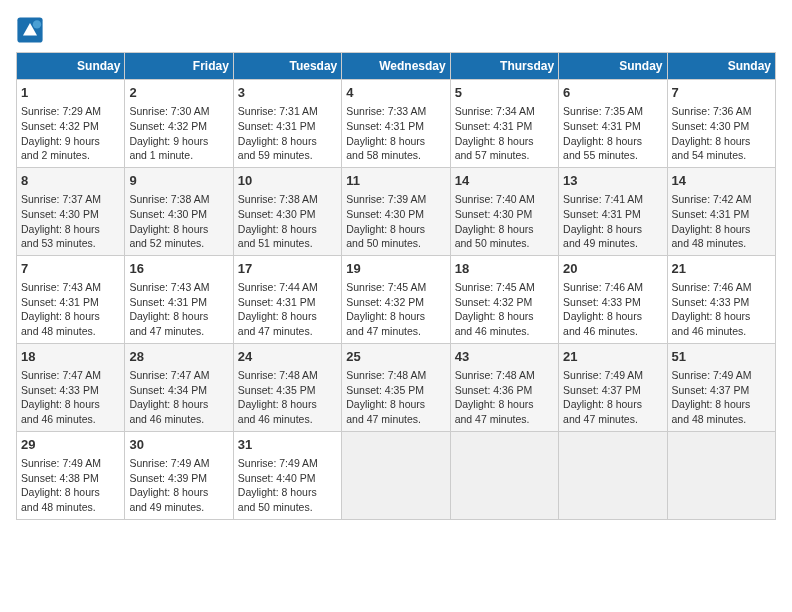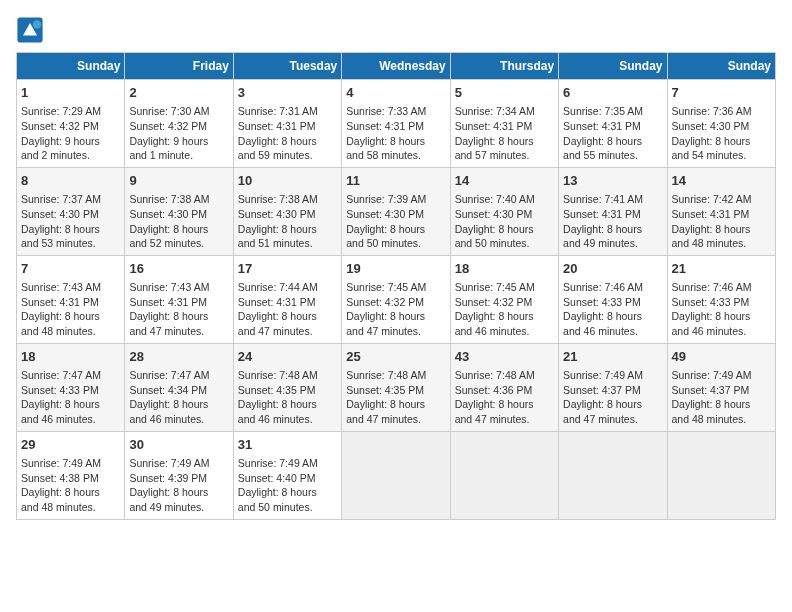--- a/index.html
+++ b/index.html
@@ -146,21 +146,21 @@
         <td><span class="day-num">20</span>Sunrise: 7:46 AM<br>Sunset: 4:33 PM<br>Daylight: 8 hours<br>and 46 minutes.<br></td>
         <td><span class="day-num">21</span>Sunrise: 7:46 AM<br>Sunset: 4:33 PM<br>Daylight: 8 hours<br>and 46 minutes.<br></td>
       </tr>
       <tr>
         <td><span class="day-num">18</span>Sunrise: 7:47 AM<br>Sunset: 4:33 PM<br>Daylight: 8 hours<br>and 46 minutes.<br></td>
         <td><span class="day-num">28</span>Sunrise: 7:47 AM<br>Sunset: 4:34 PM<br>Daylight: 8 hours<br>and 46 minutes.<br></td>
         <td><span class="day-num">24</span>Sunrise: 7:48 AM<br>Sunset: 4:35 PM<br>Daylight: 8 hours<br>and 46 minutes.<br></td>
         <td><span class="day-num">25</span>Sunrise: 7:48 AM<br>Sunset: 4:35 PM<br>Daylight: 8 hours<br>and 47 minutes.<br></td>
         <td><span class="day-num">43</span>Sunrise: 7:48 AM<br>Sunset: 4:36 PM<br>Daylight: 8 hours<br>and 47 minutes.<br></td>
         <td><span class="day-num">21</span>Sunrise: 7:49 AM<br>Sunset: 4:37 PM<br>Daylight: 8 hours<br>and 47 minutes.<br></td>
-        <td><span class="day-num">49</span>Sunrise: 7:49 AM<br>Sunset: 4:37 PM<br>Daylight: 8 hours<br>and 48 minutes.<br></td>
+        <td><span class="day-num">51</span>Sunrise: 7:49 AM<br>Sunset: 4:37 PM<br>Daylight: 8 hours<br>and 48 minutes.<br></td>
       </tr>
       <tr>
         <td><span class="day-num">29</span>Sunrise: 7:49 AM<br>Sunset: 4:38 PM<br>Daylight: 8 hours<br>and 48 minutes.<br></td>
         <td><span class="day-num">30</span>Sunrise: 7:49 AM<br>Sunset: 4:39 PM<br>Daylight: 8 hours<br>and 49 minutes.<br></td>
         <td><span class="day-num">31</span>Sunrise: 7:49 AM<br>Sunset: 4:40 PM<br>Daylight: 8 hours<br>and 50 minutes.<br></td>
         <td></td>
         <td></td>
         <td></td>
         <td></td>
       </tr>

